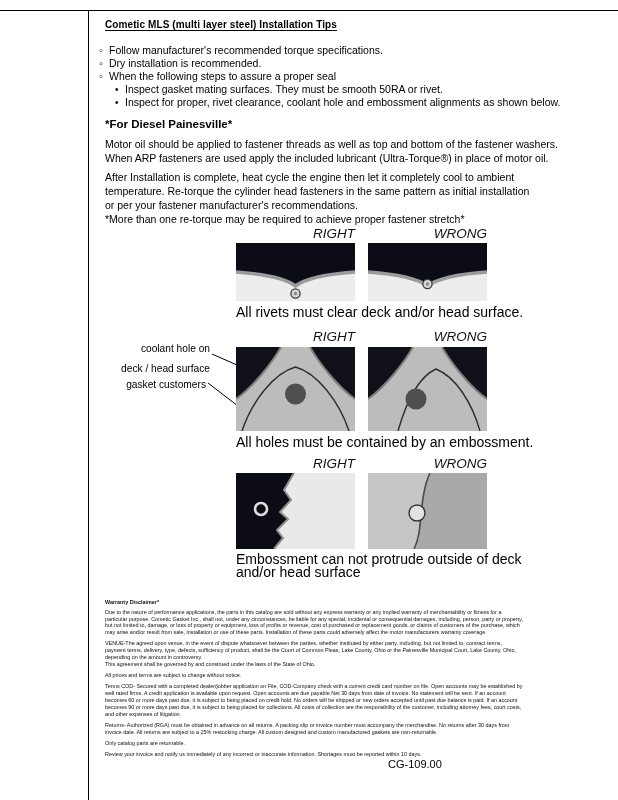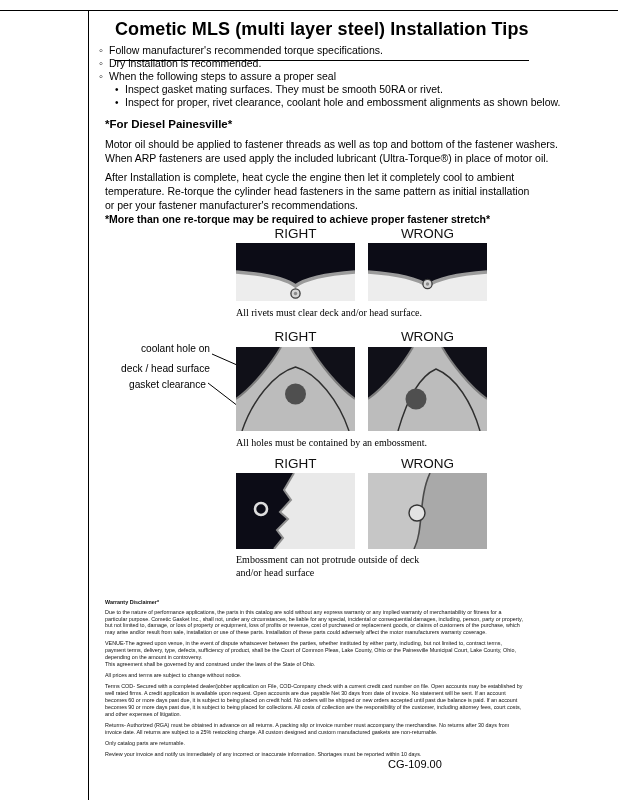--- a/index.html
+++ b/index.html
@@ -2,40 +2,40 @@
 <html><head>
 <meta charset="utf-8">
 <style>
   * { margin:0; padding:0; box-sizing:border-box; }
   html,body { background:#fff; }
   body { font-family:"Liberation Sans", sans-serif; color:#000; }
   .page { position:relative; width:618px; height:800px; background:#fff; overflow:hidden; }
   .border-top { position:absolute; left:0; top:10px; width:618px; height:1px; background:#000; }
   .border-left { position:absolute; left:88px; top:10px; width:1px; height:790px; background:#000; }
 
-  .title { position:absolute; left:105px; top:19px; font-size:18px; font-weight:bold;
-           border-bottom:1.5px solid #000; padding-bottom:20px; letter-spacing:0.1px;margin-left:10px; }
+  .title { position:absolute; left:105px; top:19px; font-size:10px; font-weight:bold;
+           border-bottom:1.5px solid #000; padding-bottom:0; letter-spacing:0.1px; }
 
   .tips { position:absolute; left:99px; top:44px; font-size:10.5px; }
   .tip-row { display:flex; line-height:13px; align-items:flex-end; }
   .tip-row.sub { margin-left:16px; }
   .bullet { width:10px; flex:0 0 10px; }
   .bullet.hollow::before { content:"◦"; font-size:11px; }
   .bullet.filled::before { content:"•"; font-size:10px; }
 
   .diesel-heading { position:absolute; left:105px; top:118px; font-size:11.5px; font-weight:bold; }
   .para { position:absolute; left:105px; width:475px; font-size:10.5px; line-height:14px; white-space:pre-line; }
   .p1 { top:137px; }
   .p2 { top:170px; }
-  .note { position:absolute; left:105px; top:213px; width:475px; font-size:10.5px;font-weight:bold; }
+  .note { position:absolute; left:105px; top:213px; width:475px; font-size:10.5px; }
 
-  .col-header { position:absolute; width:119px; text-align:center; font-size:13.5px; color:#111; }
+  .col-header { position:absolute; width:119px; text-align:right; font-size:13.5px; color:#111;font-style:italic; }
   .diag { position:absolute; width:119px; }
   .diag svg { display:block; width:119px; height:auto; }
-  .caption { position:absolute; font-size:10px; white-space:pre-line; line-height:13px;font-family:Liberation Serif, serif; }
+  .caption { position:absolute; font-size:14px; white-space:pre-line; line-height:13px; }
 
   .ptr-label { position:absolute; font-size:10.2px; line-height:20px; text-align:right; white-space:pre-line; }
   .lbl-coolant { left:98px; top:339px; width:112px; }
   .lbl-emboss  { left:98px; top:375px; width:108px; }
   .overlay { position:absolute; left:105px; top:340px; pointer-events:none; }
 
   .disclaimer { position:absolute; left:105px; top:599px; width:418px; font-size:5.4px; line-height:1.26; color:#111; }
   .disclaimer .dh { font-size:5.4px; font-weight:bold; margin-bottom:3px; }
   .disclaimer p { margin-bottom:4.5px; white-space:pre-line; }
 
@@ -102,21 +102,21 @@
       <circle cx="59.5" cy="41" r="1.7" fill="#8a8a8a"></circle>
     </svg>
   </div>
   <div class="caption" style="left:236px; top:306px;">All rivets must clear deck and/or head surface.</div>
 
   <div class="col-header" style="left:236px; top:329px;">RIGHT</div>
   <div class="col-header" style="left:368px; top:329px;">WRONG</div>
 
   <div class="ptr-label lbl-coolant">coolant hole on
 deck / head surface</div>
-  <div class="ptr-label lbl-emboss">gasket clearance</div>
+  <div class="ptr-label lbl-emboss">gasket customers</div>
   <svg class="overlay" width="190" height="80" viewBox="0 0 190 80">
     <line x1="107" y1="14" x2="182" y2="47" stroke="#000" stroke-width="1"></line>
     <line x1="103" y1="43" x2="142" y2="73" stroke="#000" stroke-width="1"></line>
   </svg>
 
   <div class="diag" style="left:236px; top:347px;">
     <svg viewBox="0 0 119 84">
       <rect width="119" height="84" fill="#bcbcbc"></rect>
       <path d="M0,0 H45 C36,16 17,40 0,52 Z" fill="#101018"></path>
       <path d="M74,0 H119 V52 C102,40 83,16 74,0 Z" fill="#101018"></path>

